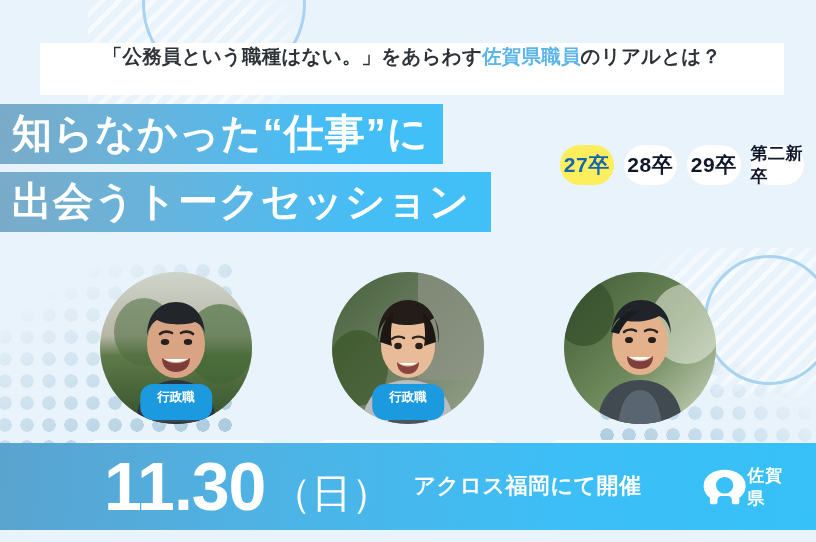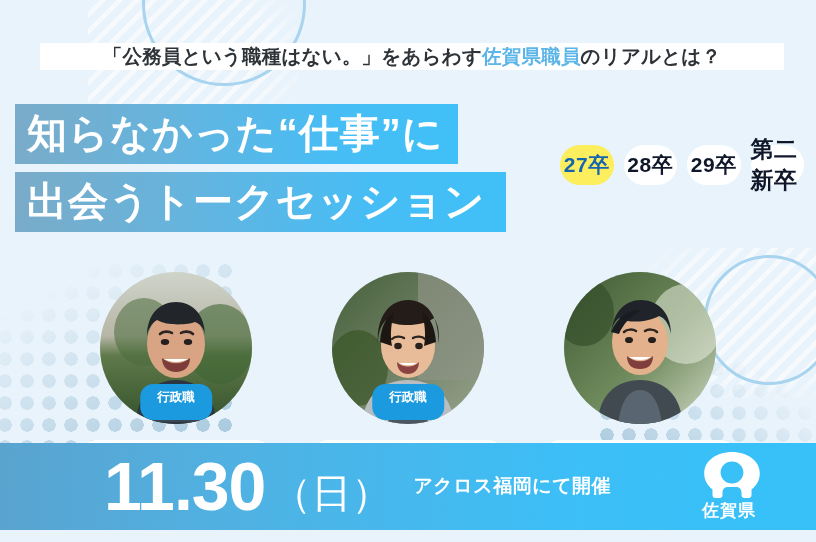--- a/index.html
+++ b/index.html
@@ -55,36 +55,36 @@
      -webkit-mask-image:linear-gradient(150deg, transparent 18%, #000 92%);
              mask-image:linear-gradient(150deg, transparent 18%, #000 92%); }
   .dots.br { left:596px; top:358px; width:230px; height:110px;
      -webkit-mask-image:linear-gradient(215deg, transparent 20%, #000 95%);
              mask-image:linear-gradient(215deg, transparent 20%, #000 95%); }
 
   
   .top-banner {
     position:absolute;
     left:40px; top:43px;
-    width:744px; height:27px;
+    width:744px; height:52px;
     background:#ffffff;
     display:flex; align-items:flex-start; justify-content:center;
     z-index:4;
   }
   .top-banner .line {
     font-size:19.5px;
     font-weight:700;
     color:#2e3338;
     letter-spacing:.2px;
     white-space:nowrap;
   }
   .top-banner .accent { color:#5cb5e8; }
 
   
-  .headline { position:absolute; left:15px; top:104px; z-index:4; }
+  .headline { position:absolute; left:0; top:104px; z-index:4; }
   .hl-row {
     display:inline-block;
     color:#ffffff;
     font-weight:700;
     font-size:40px;
     line-height:1;
     letter-spacing:1px;
     white-space:nowrap;
     padding:9px 14px 11px 12px;
     background:linear-gradient(95deg,#7aabc8 0%, #66b4dd 34%, #47bdf5 72%, #3fc0f7 100%);
@@ -105,21 +105,21 @@
     height:40px;
     border-radius:20px;
     background:#ffffff;
     color:#0f172a;
     font-weight:700;
     font-size:21px;
     display:flex; align-items:center; justify-content:center;
     letter-spacing:.5px;
   }
   .badge.hl { background:#fcee5c; color:#1565b0; }
-  .badge.small { font-size:23px; }
+  .badge.small { font-size:17px; }
 
   
   .speakers {
     position:absolute;
     left:0; top:272px;
     width:816px;
     display:flex;
     justify-content:center;
     gap:42px;
     z-index:4;
@@ -209,38 +209,38 @@
   }
   .venue {
     margin-left:22px;
     color:#ffffff;
     display:flex;
     flex-direction:column;
     justify-content:center;
     margin-bottom:2px;
   }
   .venue-place {
-    font-size:19px;
+    font-size:22px;
     font-weight:700;
     letter-spacing:.5px;
     line-height:1.15;
   }
   .venue-time {
     font-size:29px;
     font-weight:700;
     letter-spacing:.5px;
     line-height:1.1;
   }
   .logo {
     margin-left:auto;
     margin-right:28px;
     width:86px;
     display:flex;
-    flex-direction:column;
-    align-items:flex-start;
+    flex-direction:row;
+    align-items:flex-end;
     color:#ffffff;
   }
   .logo svg { display:block; }
   .logo-text {
     font-size:17px;
     font-weight:700;
     letter-spacing:1px;
     margin-top:1px;
   }
 </style>

